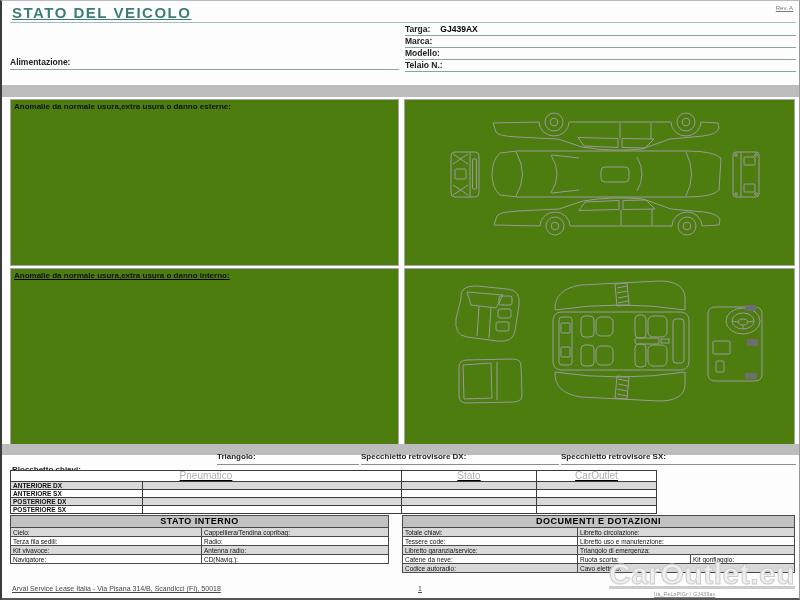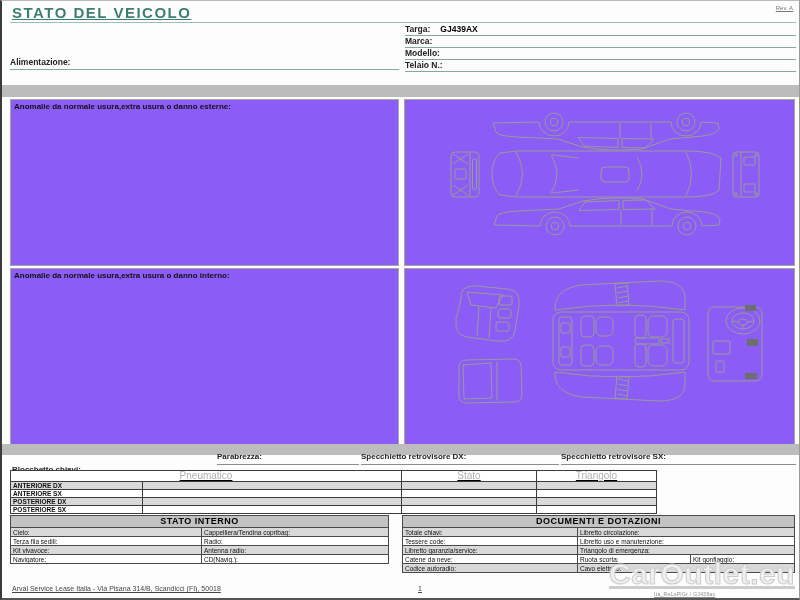--- a/index.html
+++ b/index.html
@@ -18,21 +18,21 @@
 
   .f-row { position:absolute; height:12px; border-bottom:1px solid #86a79e; font-size:8.5px; font-weight:bold; color:#222; white-space:nowrap; }
   .f-row .val { font-weight:bold; color:#000; margin-left:10px; }
   .fl { left:8px; width:389px; height:13px; }
   .fr { left:403px; width:391px; }
 
   .graybar { position:absolute; left:0; width:800px; background:#bcbcbc; }
   #bar1 { top:84px; height:12px; }
   #bar2 { top:443px; height:11px; }
 
-  .panel { position:absolute; background:#8b5cf6; border:1px solid #a6a6a6; }
+  .panel { position:absolute; background:#4d7c0f; border:1px solid #a6a6a6; }
   .panel-label { padding:2px 3px; font-size:8px; font-weight:bold; color:#111; }
 
   .cond { position:absolute; height:13px; border-bottom:1px solid #8d8d8d; font-size:8px; font-weight:bold; color:#222; }
   #blocchetto { left:10px; top:464px; font-size:8px; font-weight:bold; color:#222; }
 
   
   #tire-table { left:8px; top:469px; width:647px; border:1px solid #3c3c3c; background:#fff; }
   .tt-row { display:flex; height:8px; border-top:1px solid #3c3c3c; }
   .tt-head { display:flex; height:10px; }
   .tt-head > div { border-right:1px solid #3c3c3c; font-size:10px; color:#b0b0b0; text-align:center; line-height:9px; overflow:hidden; }
@@ -133,21 +133,21 @@
         <circle cx="4" cy="4" r="1.3"></circle>
           <circle cx="24" cy="4" r="1.3"></circle>
         <circle cx="4" cy="43" r="1.3"></circle>
           <circle cx="24" cy="43" r="1.3"></circle>
       </g>
 
       <use href="#sideview" transform="translate(86,96)"></use>
     </svg>
   </div>
 
-  <div class="panel" style="left:8px; top:267px; width:389px; height:177px;">
+  <div class="panel" style="left:8px; top:267px; width:389px; height:177px;text-decoration:underline;">
     <div class="panel-label">Anomalie da normale usura,extra usura o danno interno:</div>
   </div>
   <div class="panel" style="left:402px; top:267px; width:391px; height:177px;">
     <svg class="diag" width="389" height="175" viewBox="0 0 389 175">
 
       <g transform="translate(46,14)">
         <path d="M10,16 Q8,2 26,3 L56,6 Q70,7 68,22 L64,48 Q62,60 46,58 L16,54 Q3,52 5,36 Z"></path>
         <path d="M16,9 L52,12 L45,25 L20,22 Z"></path>
         <rect x="48" y="13" width="13" height="9" rx="2"></rect>
         <rect x="47" y="26" width="13" height="9" rx="2"></rect>
@@ -195,30 +195,30 @@
         <rect class="fill" x="42" y="38" width="11" height="7"></rect>
         <rect class="fill" x="40" y="72" width="12" height="6"></rect>
         <rect x="8" y="40" width="17" height="13" rx="1"></rect>
         <rect x="11" y="60" width="8" height="11" rx="1"></rect>
       </g>
     </svg>
   </div>
 
   <div id="bar2" class="graybar"></div>
 
-  <div class="cond" style="left:215px; top:451px; width:142px;"><span>Parabrezza:</span></div>
+  <div class="cond" style="left:215px; top:451px; width:142px;"><span>Triangolo:</span></div>
   <div class="cond" style="left:359px; top:451px; width:198px;"><span>Specchietto retrovisore DX:</span></div>
   <div class="cond" style="left:559px; top:451px; width:235px;"><span>Specchietto retrovisore SX:</span></div>
   <div id="blocchetto" class="abs">Blocchetto chiavi:</div>
 
   <div id="tire-table" class="abs">
     <div class="tt-head">
       <div class="ch1">Pneumatico</div>
       <div class="ch2">Stato</div>
-      <div class="ch3">Triangolo</div>
+      <div class="ch3">CarOutlet</div>
     </div>
     <div class="tt-row shaded">
       <div class="c1">ANTERIORE DX</div>
         <div class="c2"></div>
         <div class="c3"></div>
         <div class="c4"></div>
     </div>
     <div class="tt-row">
       <div class="c1">ANTERIORE SX</div>
         <div class="c2"></div>

